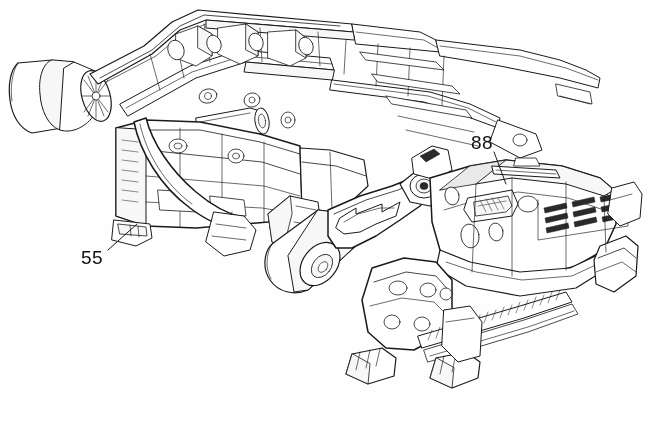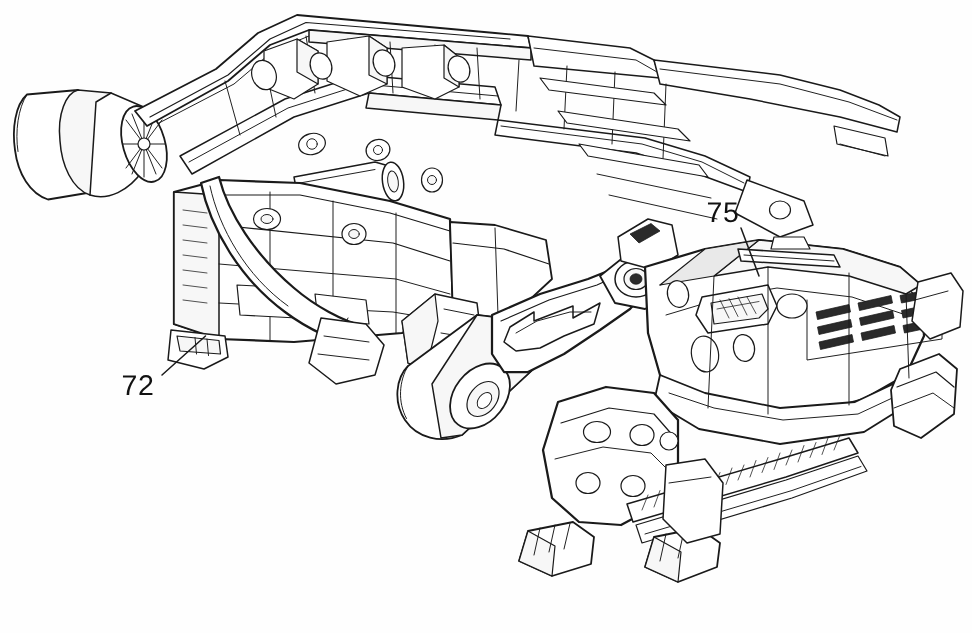--- a/index.html
+++ b/index.html
@@ -355,16 +355,16 @@
         <path class="fw w08" d="M516 158 L536 158 L540 166 L514 166 Z"></path>
       </g>
     </g>
 
     <g>
       <path class="ln w10" d="M494 152 L506 184"></path>
     </g>
 
   </svg>
 
-  <div class="lbl" id="label-72">72</div>
-  <div class="lbl" id="label-88">75</div>
+  <div class="lbl" id="label-72">55</div>
+  <div class="lbl" id="label-88">88</div>
 
 </div>
 
 </body></html>

